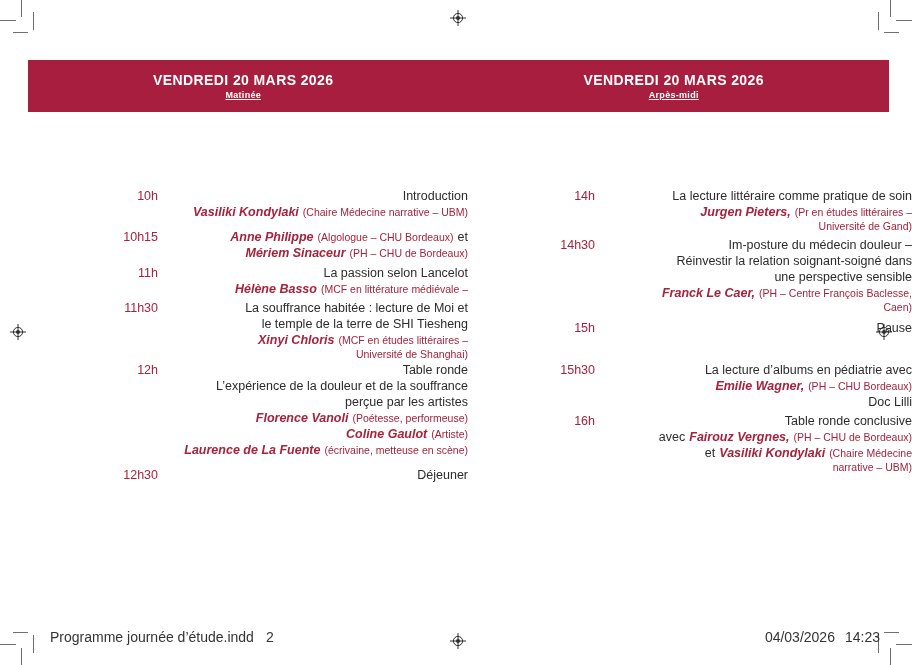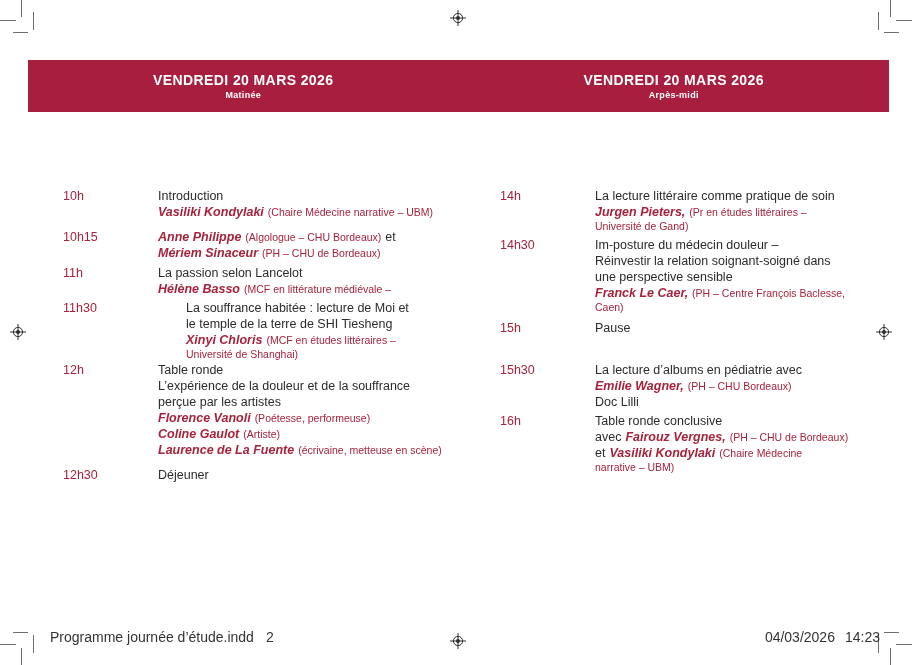--- a/index.html
+++ b/index.html
@@ -1,34 +1,34 @@
 <!DOCTYPE html>
 <html><head>
 <meta charset="utf-8">
 <style>
   html,body{margin:0;padding:0;background:#ffffff;}
   .canvas{
     position:relative;width:912px;height:665px;background:#ffffff;
-    font-family:"Liberation Sans", sans-serif;overflow:hidden;
+    font-family:"Liberation Sans", sans-serif;overflow:hidden;text-align:right;
     --accent:#A5233C;--band:#A81E3E;--ink:#2b2b2b;
   }
 
   
   .crop{position:absolute;background:#6e6e6e;}
   .crop.v{width:1px;height:17px;}
   .crop.h{height:1px;width:16px;}
 
   
   .regmark{position:absolute;width:16px;height:16px;}
 
   
   .band{position:absolute;left:28px;top:60px;width:861px;height:52px;background:var(--band);display:flex;}
   .band-col{flex:1;display:flex;flex-direction:column;align-items:center;justify-content:center;color:#fff;}
   .band-title{font-size:14px;font-weight:700;letter-spacing:.4px;}
-  .band-sub{font-size:9px;font-weight:600;letter-spacing:.3px;margin-top:2px;}
+  .band-sub{font-size:9px;font-weight:600;letter-spacing:.3px;margin-top:2px;text-decoration:underline;}
 
   
   .content{position:absolute;left:63px;top:188px;display:flex;}
   .col{display:flex;flex-direction:column;}
   .col-left{width:405px;margin-right:32px;}
   .col-right{width:412px;}
   .entry{display:flex;}
   .entry-time{flex:0 0 95px;color:var(--accent);font-size:12.5px;font-weight:500;line-height:16px;}
   .entry-lines{flex:1;}
   .line{line-height:16px;font-size:12.5px;color:var(--ink);}

